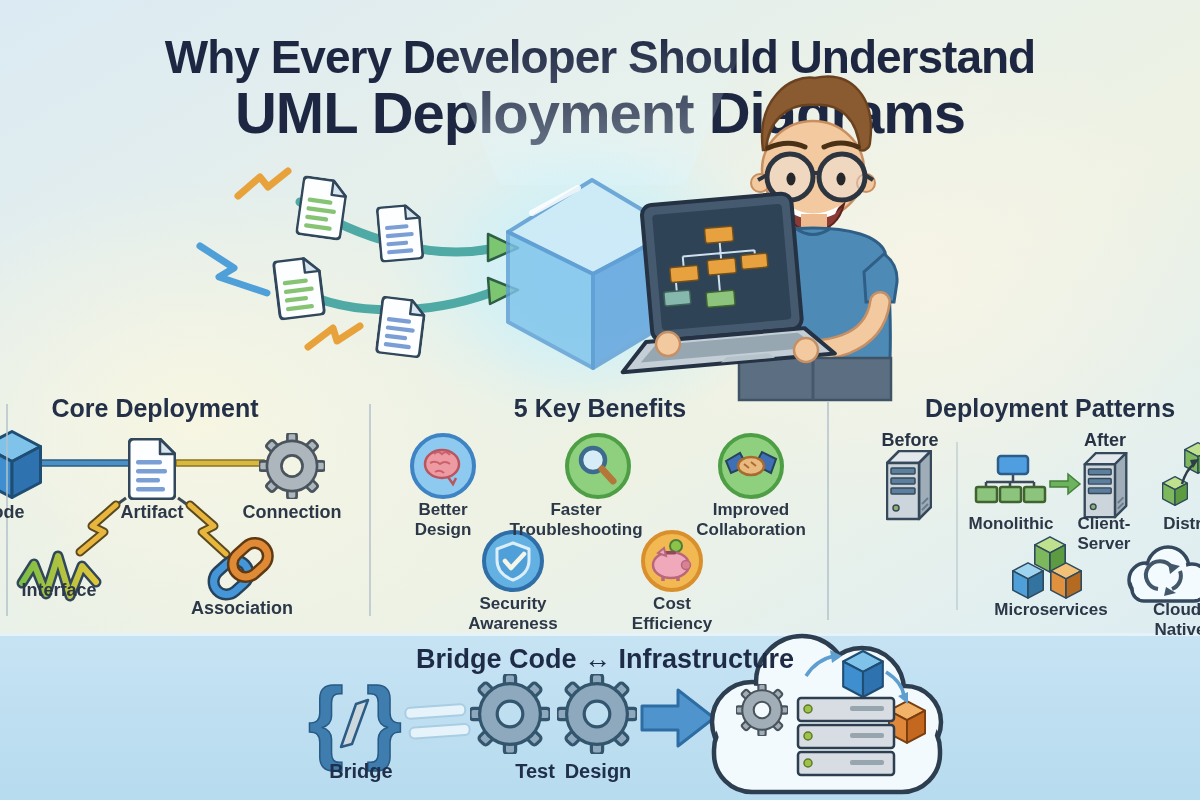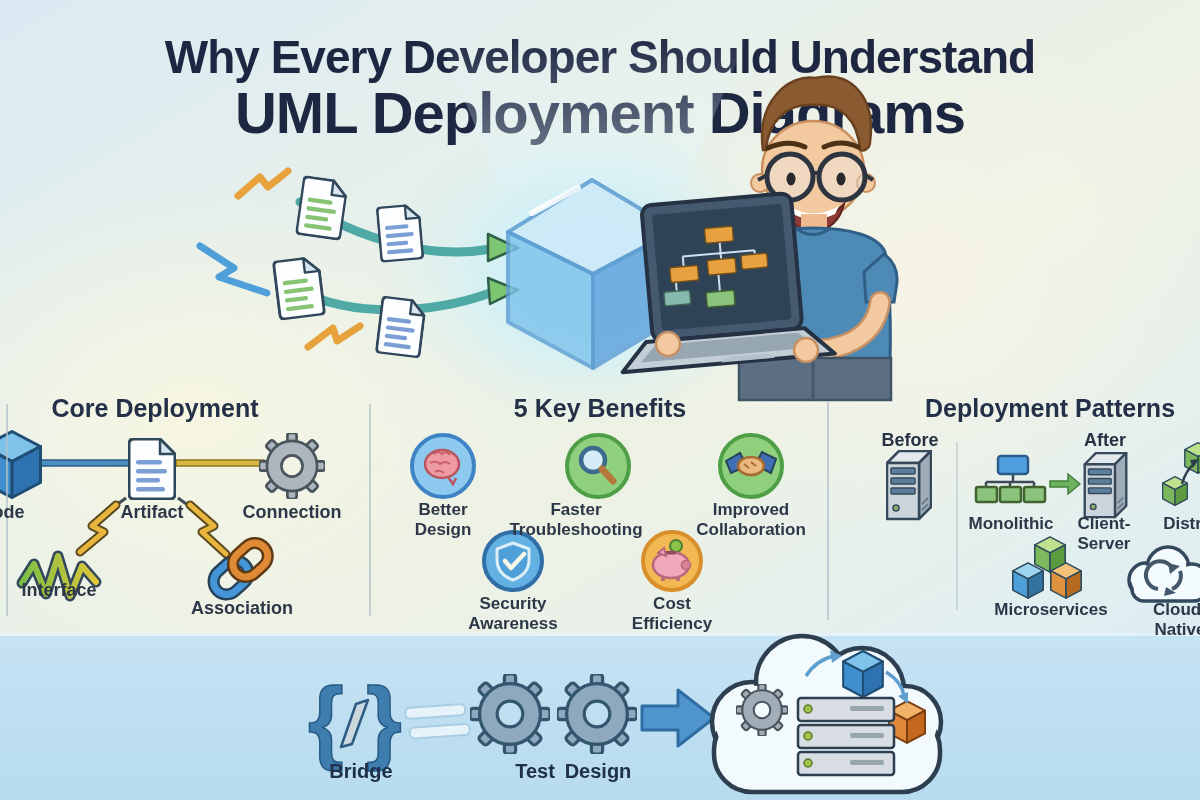--- a/index.html
+++ b/index.html
@@ -389,17 +389,18 @@
 Efficiency</div>
 
   <div class="abs subhead" style="left:910px;top:430px;">Before</div>
   <div class="abs subhead" style="left:1105px;top:430px;">After</div>
   <div class="abs lbl" style="left:1011px;top:514px;">Monolithic</div>
   <div class="abs lbl" style="left:1104px;top:514px;">Client-Server</div>
   <div class="abs lbl" style="left:1208px;top:514px;">Distributed</div>
   <div class="abs lbl" style="left:1051px;top:600px;">Microservices</div>
   <div class="abs lbl" style="left:1180px;top:600px;">Cloud-Native</div>
 
+  <div class="abs bridge-head" style="left:605px;top:644px;">Bridge Code ↔ Infrastructure</div>
   <div class="abs step-lbl" style="left:361px;top:760px;">Bridge</div>
   <div class="abs step-lbl" style="left:511px;top:760px;margin-left:24px;">Test</div>
   <div class="abs step-lbl" style="left:598px;top:760px;">Design</div>
 
 </div>
 
 </body></html>

